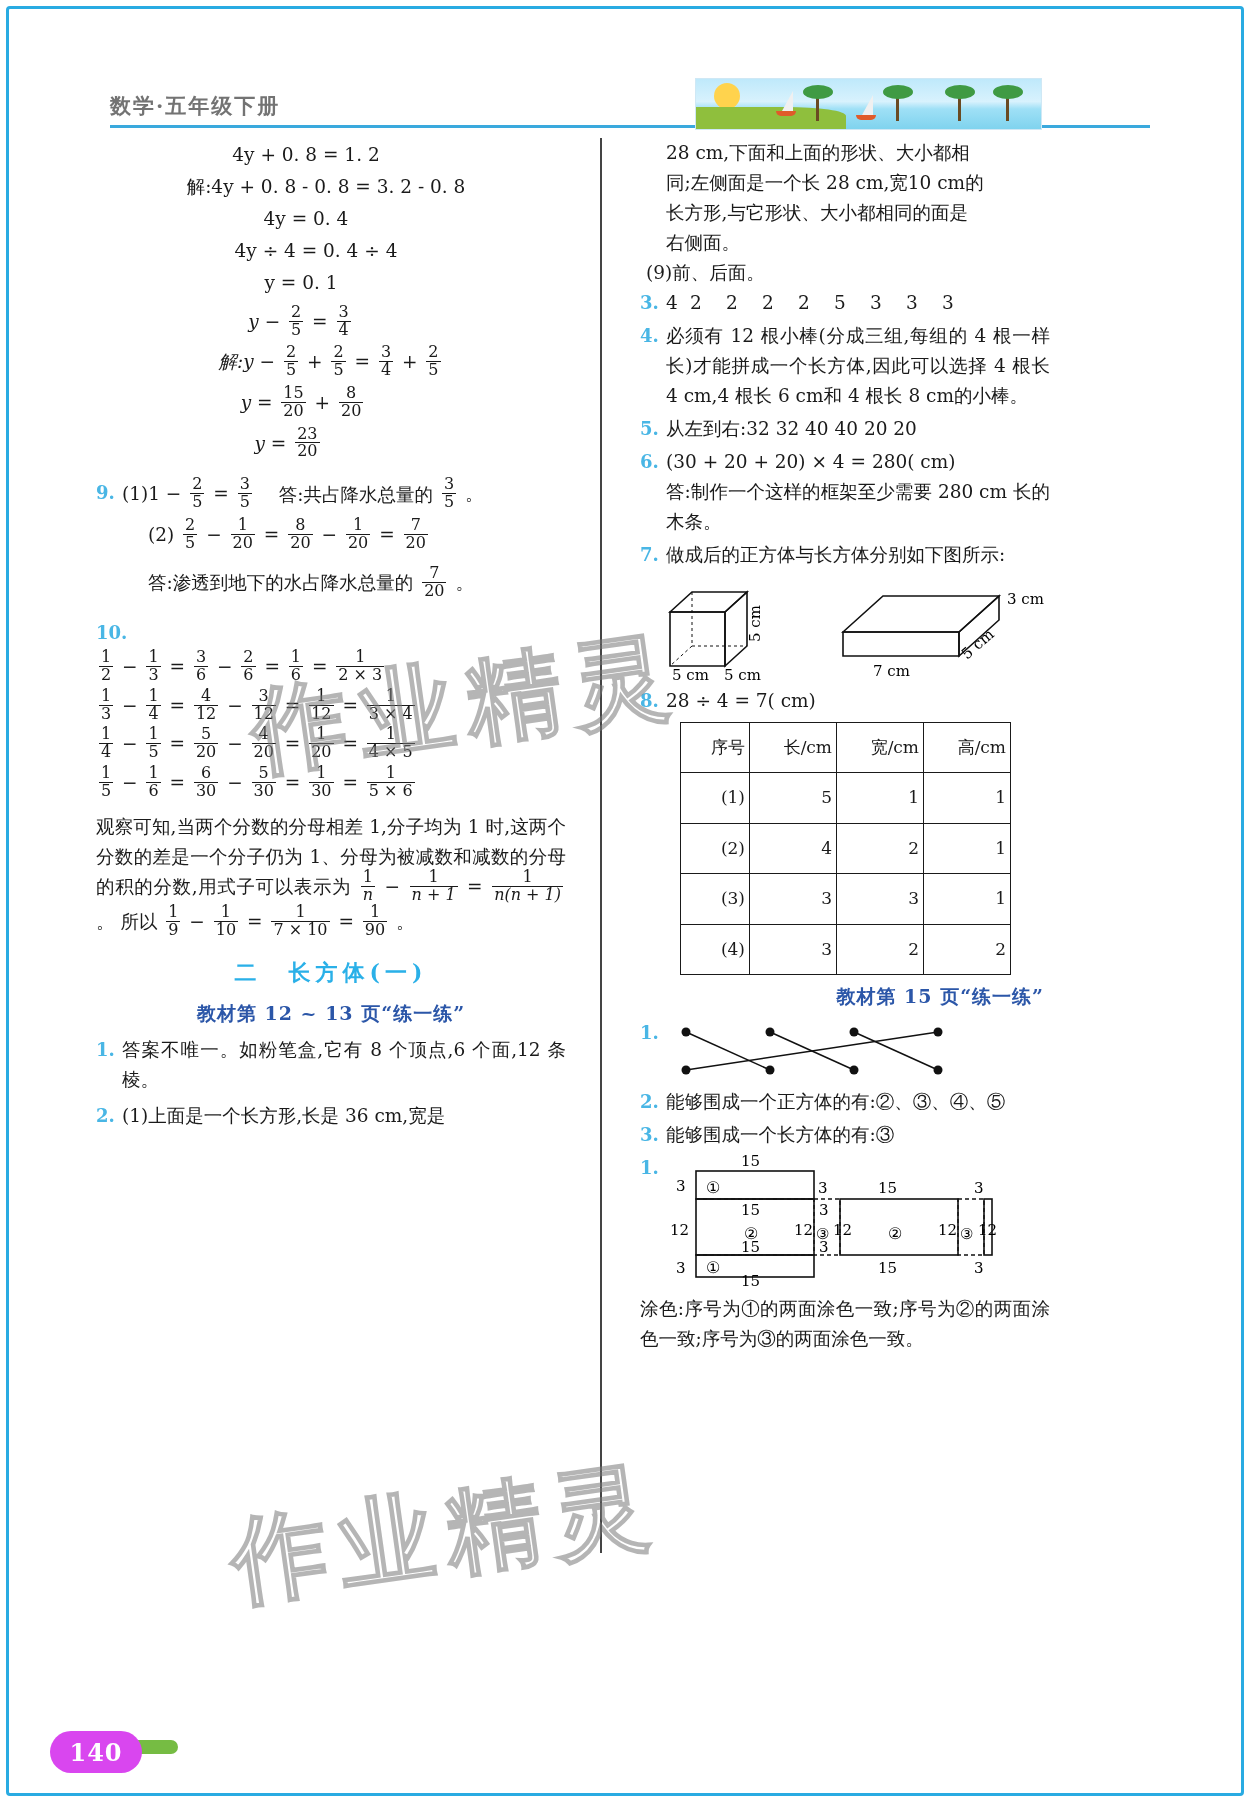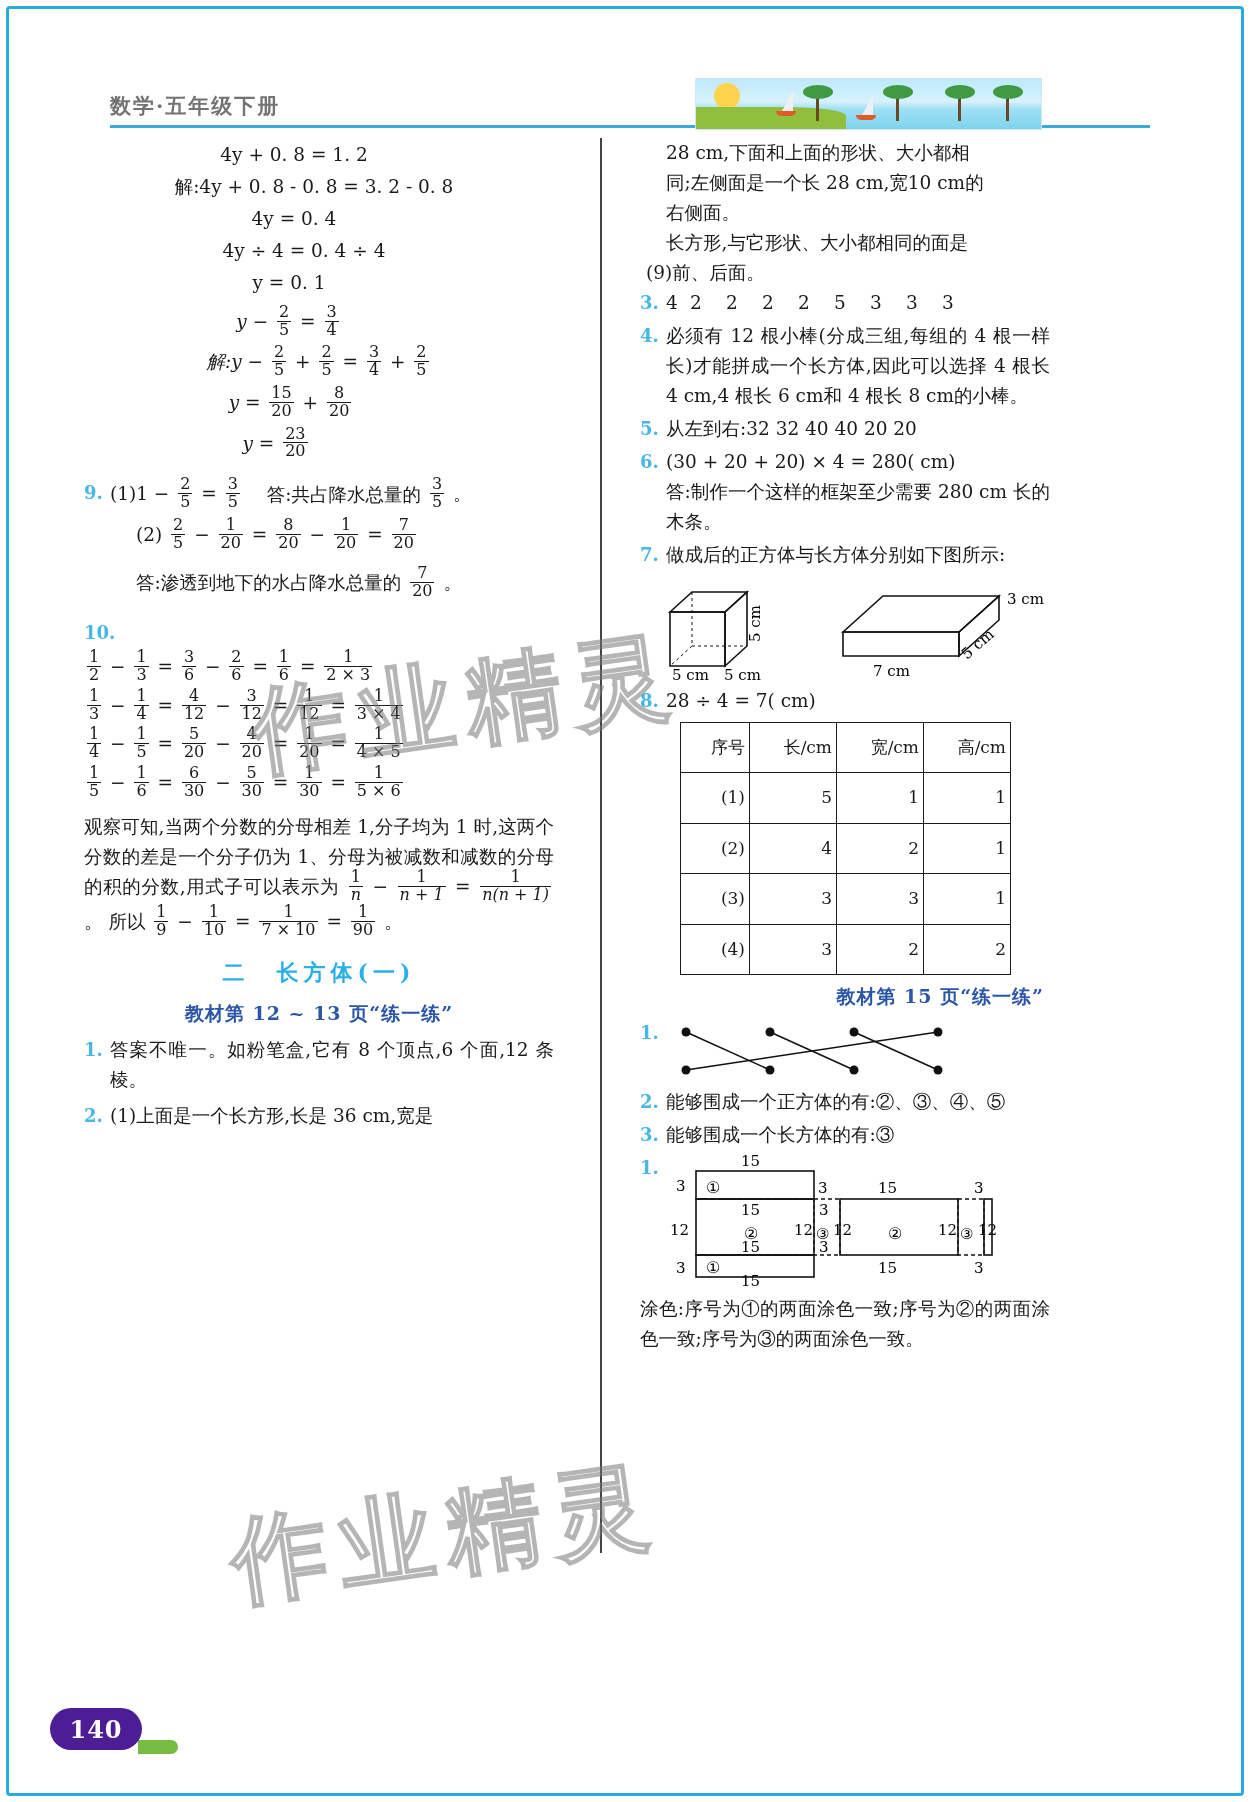--- a/index.html
+++ b/index.html
@@ -37,21 +37,21 @@
   .palm{position:absolute;bottom:8px;width:3px;height:28px;background:#6a4a22;}
   .palm::before{content:"";position:absolute;left:-13px;top:-8px;width:30px;height:14px;border-radius:50%;background:#3f9a43;}
   .sail{position:absolute;width:0;height:0;border-left:11px solid transparent;border-right:0 solid transparent;border-bottom:20px solid #f0f0f0;}
   .boat{position:absolute;width:20px;height:5px;background:#e05b2a;border-radius:0 0 5px 5px;}
 
   
   .col{
     position:absolute;top:138px;
     font-size:18.5px;line-height:1.62;
   }
-  .col-left{left:84px;width:470px;}
+  .col-left{left:96px;width:470px;}
   .col-right{left:640px;width:410px;}
   .col-divider{
     position:absolute;left:600px;top:138px;width:2px;height:1415px;background:#444;
   }
 
   
   .item{display:flex;align-items:flex-start;margin:0 0 3px 0;}
   .num{
     color:#49b6e5;font-weight:bold;font-size:18px;
     min-width:26px;flex:0 0 auto;text-align:left;
@@ -91,23 +91,23 @@
     min-width:78px;height:26px;
   }
   table.tbl th{font-size:17px;}
   table.tbl td:first-child,table.tbl th:first-child{min-width:60px;}
 
   
   .match-fig{margin:4px 0 4px 6px;}
 
   
   .pagenum{
-    position:absolute;left:50px;bottom:52px;
+    position:absolute;left:50px;bottom:29px;
     width:92px;height:42px;border-radius:21px;
-    background:#4c1d95;color:#fff;font-weight:bold;font-size:24px;
+    background:#d946ef;color:#fff;font-weight:bold;font-size:24px;
     display:flex;align-items:center;justify-content:center;
     letter-spacing:1px;
   }
   .pagenum-tail{
     position:absolute;left:138px;bottom:48px;width:40px;height:14px;
     background:#76bc43;border-radius:0 8px 8px 0;
   }
 
   
   .wm{
@@ -406,22 +406,22 @@
     <div class="num">2.</div>
     <div class="body">(1)上面是一个长方形,长是 36 cm,宽是</div>
   </div>
 </div>
 
 <div class="col col-right">
 
   <div style="padding-left:26px;">
     <div>28 cm,下面和上面的形状、大小都相</div>
     <div>同;左侧面是一个长 28 cm,宽10 cm的</div>
+    <div>长方形,与它形状、大小都相同的面是</div>
     <div>右侧面。</div>
-    <div>长方形,与它形状、大小都相同的面是</div>
   </div>
   <div style="padding-left:6px;">(9)前、后面。</div>
 
   <div class="item">
     <div class="num">3.</div>
     <div class="body" id="q3-values"><span style="display:inline-block;min-width:24px;">4</span><span style="display:inline-block;min-width:36px;">2</span><span style="display:inline-block;min-width:36px;">2</span><span style="display:inline-block;min-width:36px;">2</span><span style="display:inline-block;min-width:36px;">2</span><span style="display:inline-block;min-width:36px;">5</span><span style="display:inline-block;min-width:36px;">3</span><span style="display:inline-block;min-width:36px;">3</span><span style="display:inline-block;min-width:36px;">3</span></div>
   </div>
 
   <div class="item">
     <div class="num">4.</div>

